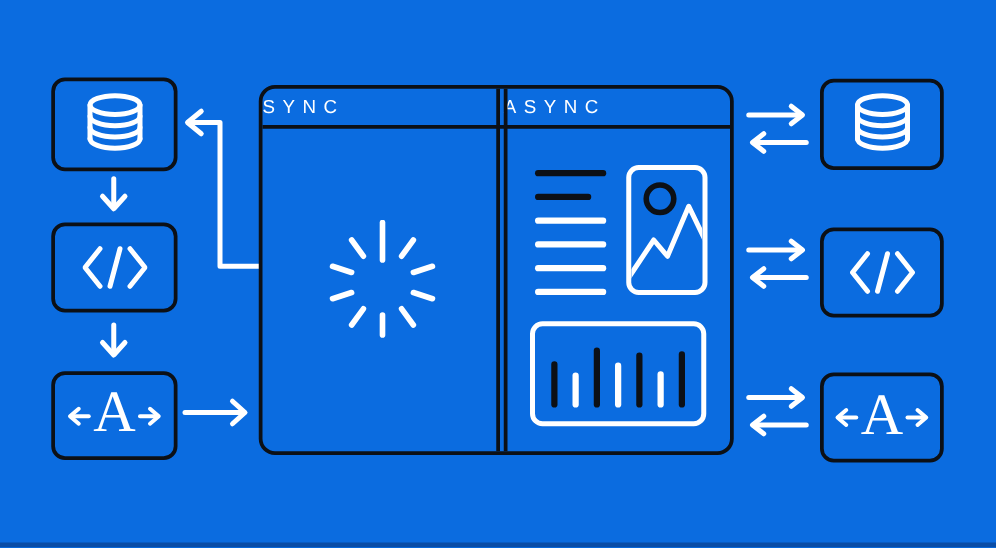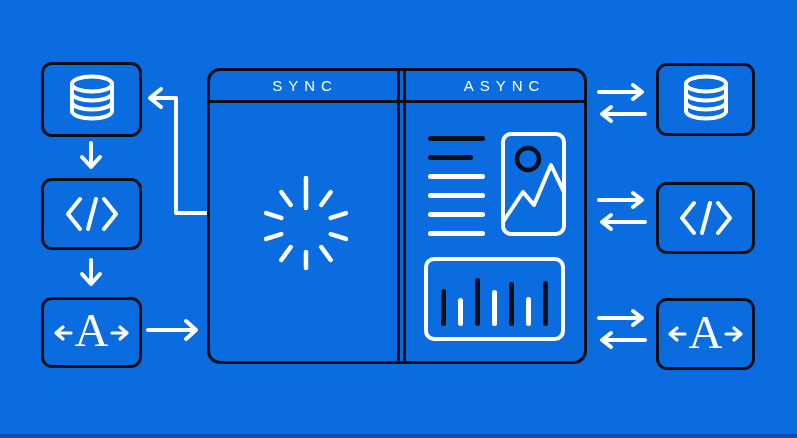--- a/index.html
+++ b/index.html
@@ -11,23 +11,23 @@
 
   
   .node{position:absolute;border:3px solid var(--dark);border-radius:11px;
         display:flex;align-items:center;justify-content:center;background:transparent;box-sizing:border-box;}
 
   
   .panel{position:absolute;left:207px;top:68px;width:380px;height:296px;box-sizing:border-box;
          border:3px solid var(--dark);border-radius:13px;}
   .panel-header{position:absolute;left:0;right:0;top:0;height:29px;border-bottom:3px solid var(--dark);
                 display:flex;}
-  .hcell{display:flex;align-items:center;justify-content:center;}
+  .hcell{display:flex;align-items:center;justify-content:flex-start;}
   .hcell.left{flex:0 0 184px;}
-  .hcell.right{flex:1;margin-left:25px;}
+  .hcell.right{flex:1;margin-left:9px;}
   .hlabel{color:var(--light);font-size:15px;letter-spacing:6px;margin-right:-6px;font-weight:400;}
   .divider{position:absolute;left:187px;top:0;bottom:0;width:9px;box-sizing:border-box;
            border-left:3px solid var(--dark);border-right:3px solid var(--dark);}
 
   
   .spinner{position:absolute;left:46px;top:105px;width:100px;height:100px;}
   .spinner line{stroke:var(--light);stroke-width:4.5;stroke-linecap:round;}
 
   
   .lines{position:absolute;left:218px;top:65px;}

